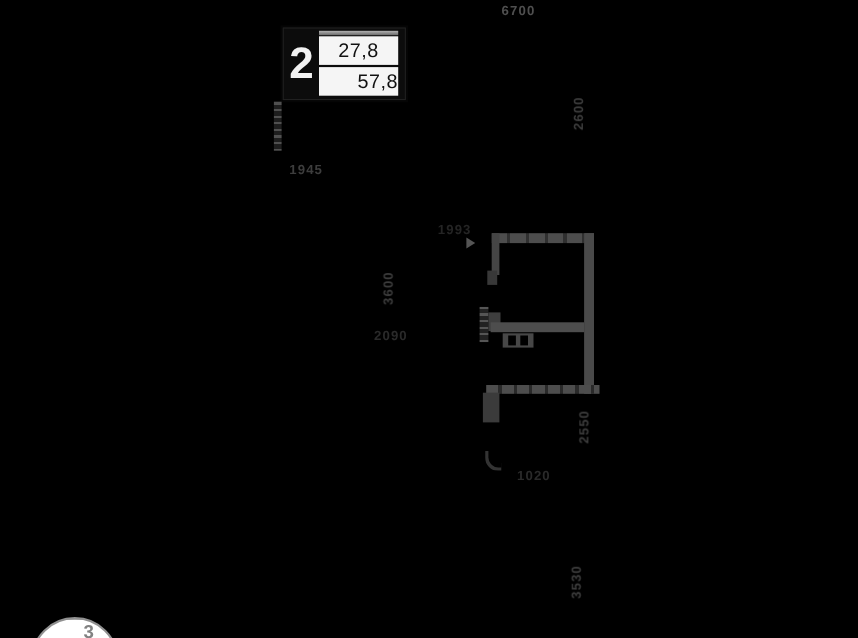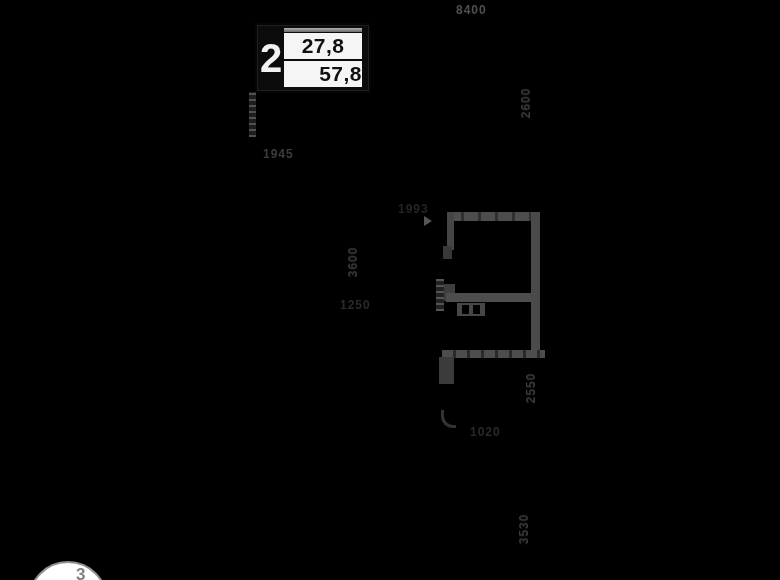--- a/index.html
+++ b/index.html
@@ -8,21 +8,21 @@
 
   
   .card{position:absolute;left:257px;top:25px;width:112px;height:66px;
         background:#0c0c0c;border:1px solid #202020;box-sizing:border-box;
         display:flex;box-shadow:0 0 0 2px #050505;}
   .card-rooms{width:38px;display:flex;align-items:center;justify-content:center;
         color:#f2f2f2;font-size:40px;font-weight:bold;line-height:1;}
   .card-col{flex:1;display:flex;flex-direction:column;margin:2px 6px 3px 0;}
   .card-strip{height:4px;background:linear-gradient(#b2b2b2,#6a6a6a);margin-bottom:1px;}
   .card-cell{flex:1;background:#f5f5f5;margin-bottom:2px;display:flex;align-items:center;
-        justify-content:center;font-size:21px;font-weight:bold;color:#111;
+        justify-content:center;font-size:18px;font-weight:normal;color:#111;
         letter-spacing:.5px;}
   .card-cell:last-child{margin-bottom:0;padding-left:35px;}
 
   
   .dim{position:absolute;color:#3d3d3d;font-size:12px;font-weight:bold;
        letter-spacing:1px;filter:blur(.6px);white-space:nowrap;}
   .dim.dark{color:#2a2a2a;}
   .dim.darker{color:#242424;}
   .dim.vert{transform:translate(-50%,-50%) rotate(-90deg);}
 
@@ -66,25 +66,25 @@
 
   <div class="card">
     <div class="card-rooms">2</div>
     <div class="card-col">
       <div class="card-strip"></div>
       <div class="card-cell">27,8</div>
       <div class="card-cell">57,8</div>
     </div>
   </div>
 
-  <div class="dim" style="left:456px;top:3px;color:#4f4f4f;">8400</div>
+  <div class="dim" style="left:456px;top:3px;color:#4f4f4f;">6700</div>
   <div class="dim" style="left:263px;top:147px;">1945</div>
   <div class="dim darker" style="left:398px;top:202px;">1993</div>
   <div class="dim vert" style="left:353px;top:262px;">3600</div>
-  <div class="dim dark" style="left:340px;top:298px;">1250</div>
+  <div class="dim dark" style="left:340px;top:298px;">2090</div>
   <div class="dim vert" style="left:526px;top:103px;">2600</div>
   <div class="dim vert" style="left:531px;top:388px;">2550</div>
   <div class="dim dark" style="left:470px;top:425px;">1020</div>
   <div class="dim vert" style="left:524px;top:529px;">3530</div>
 
   <div class="wall win-upper-left"></div>
   <div class="entry-arrow"></div>
   <div class="wall wall-top"></div>
   <div class="wall wall-right"></div>
   <div class="wall wall-left-upper"></div>

